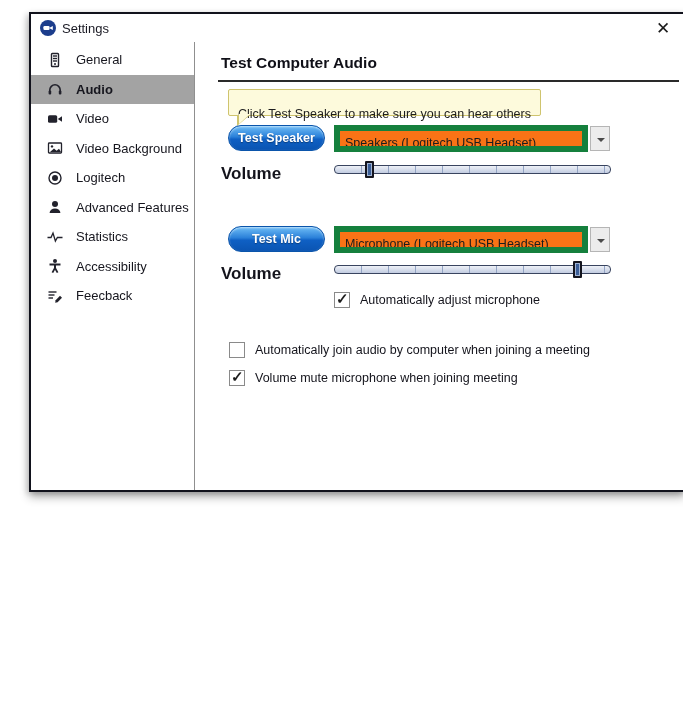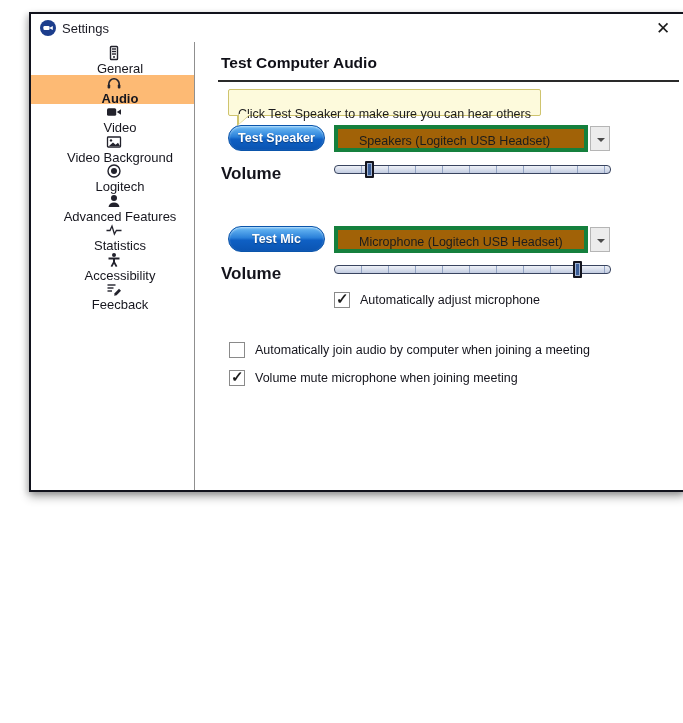--- a/index.html
+++ b/index.html
@@ -16,24 +16,24 @@
   .titlebar { position:absolute; left:0; top:0; right:0; height:28px; background:#fff; }
   .app-icon { position:absolute; left:9px; top:6px; width:16px; height:16px; }
   .titlebar-text { position:absolute; left:31px; top:7px; font-size:13px; color:#1a1a24; }
   .close-btn { position:absolute; right:9px; top:4px; width:22px; height:22px;
                font-size:17px; line-height:22px; text-align:center; color:#1a1a1a; cursor:pointer; }
 
   
   .sidebar { position:absolute; left:0; top:28px; bottom:0; width:164px;
              border-right:1px solid #8f8f8f; padding-top:3px; }
   .side-item { position:relative; height:29.5px; display:flex; align-items:center;
-               padding-left:15px; font-size:13px; color:#16161e; cursor:pointer;flex-direction:column; }
+               padding-left:15px; font-size:13px; color:#16161e; cursor:pointer; }
   .side-item .icon { width:17px; height:17px; margin-right:13px; display:inline-flex;
                      align-items:center; justify-content:center; }
-  .side-item.active { background:#fdba74; font-weight:bold; }
+  .side-item.active { background:#a3a3a3; font-weight:bold; }
   .icon svg { width:16px; height:16px; }
 
   
   .content { position:absolute; left:165px; top:28px; right:0; bottom:0; background:#fff; }
   .page-title { position:absolute; left:25px; top:12px; font-size:15.5px; font-weight:bold; color:#101018; }
   .title-rule { position:absolute; left:22px; top:38px; width:461px; height:0;
                 border-top:2px solid #2a2a2a; }
 
   .tooltip { position:absolute; left:32px; top:47px; height:27px; padding:12px 9px;
              background:#fdfadc; border:1px solid #cfc46e; border-radius:2px;
@@ -43,23 +43,23 @@
   .tooltip::before { content:""; position:absolute; left:8px; bottom:-11px; width:0; height:0;
                      border-top:11px solid #cfc46e; border-right:13px solid transparent; }
 
   .pill-btn { position:absolute; width:97px; height:26px; border-radius:13px;
               border:1px solid #0b55ab; color:#fff; font-size:12.5px; font-weight:bold;
               font-family:"Liberation Sans", sans-serif;
               background:linear-gradient(#6fbdf6, #2a80d9 45%, #0f60c4 55%, #0a54b2);
               box-shadow:inset 0 1px 2px rgba(255,255,255,.55);
               text-shadow:0 1px 1px rgba(0,0,0,.35); cursor:pointer; }
 
-  .combo { position:absolute; width:254px; height:27px; background:#a16207;
-           border:4px solid #15803d; font-size:12.5px; color:#1c1c1c;
-           line-height:25px; padding-left:21px; white-space:nowrap; overflow:hidden; }
+  .combo { position:absolute; width:254px; height:27px; background:#f97316;
+           border:6px solid #15803d; font-size:12.5px; color:#1c1c1c;
+           line-height:25px; padding-left:5px; white-space:nowrap; overflow:hidden; }
   .dd-btn { position:absolute; width:20px; height:25px; background:#ececec;
             border:1px solid #b5b5b5; cursor:pointer; }
   .dd-btn .caret { position:absolute; left:6px; top:11px; width:0; height:0;
                    border-left:4px solid transparent; border-right:4px solid transparent;
                    border-top:4px solid #4a4a4a; }
 
   .vol-label { position:absolute; font-size:17px; font-weight:bold; color:#14141c; }
 
   .slider { position:absolute; width:277px; height:17px; cursor:pointer; }
   .slider .track { position:absolute; left:0; right:0; top:4px; height:9px;

